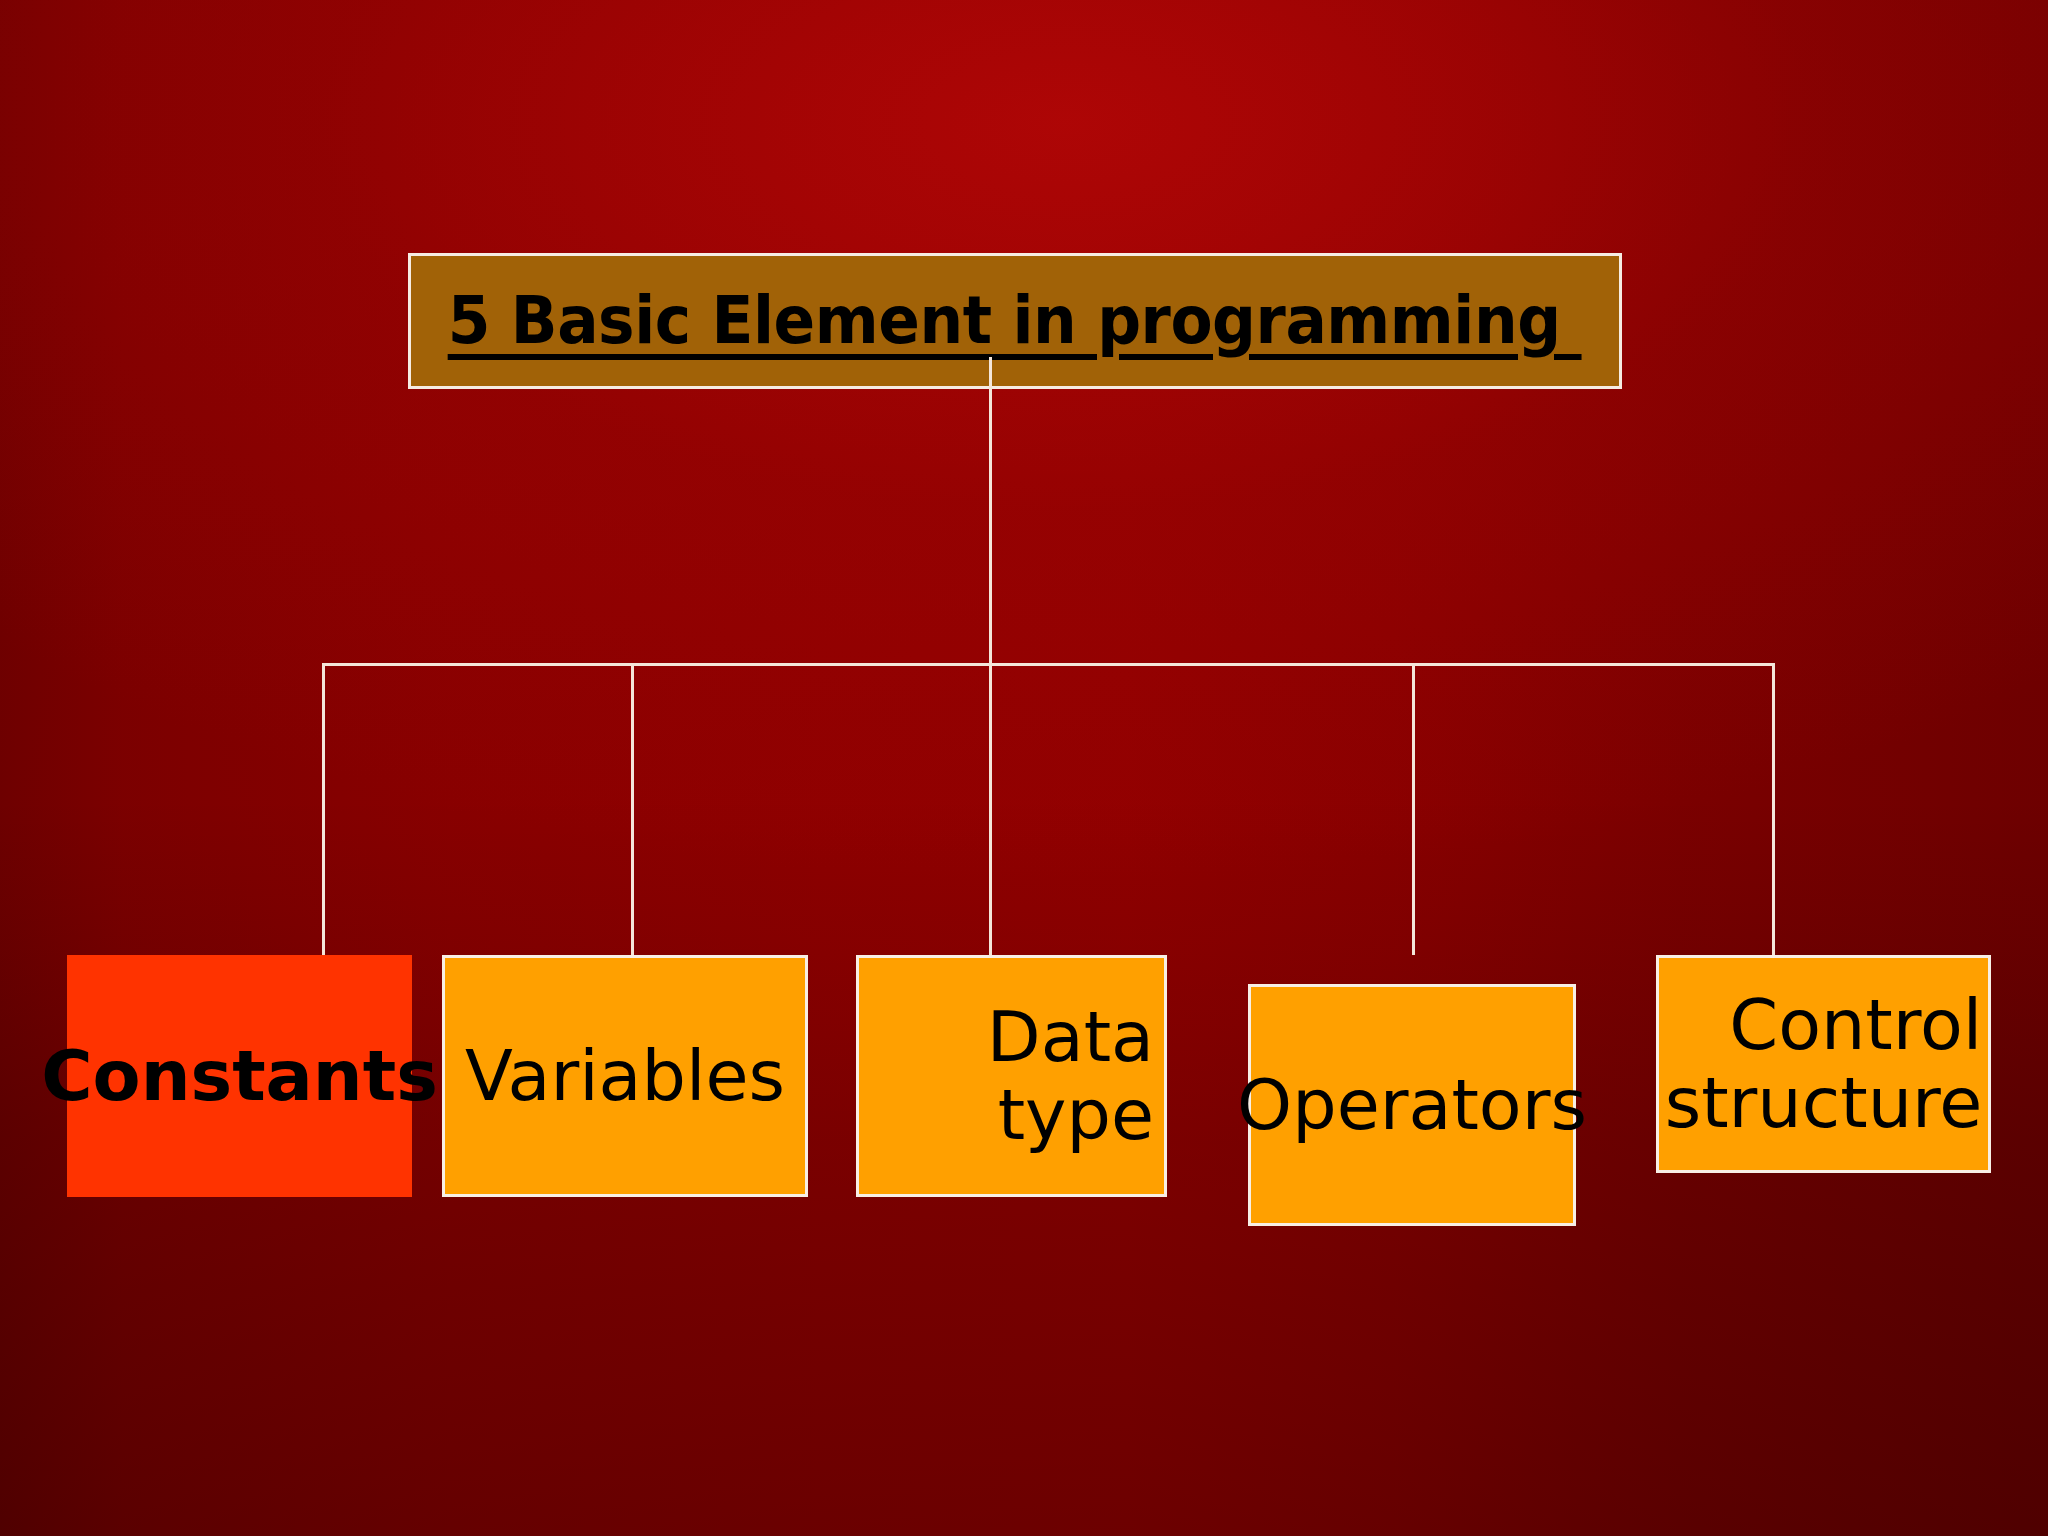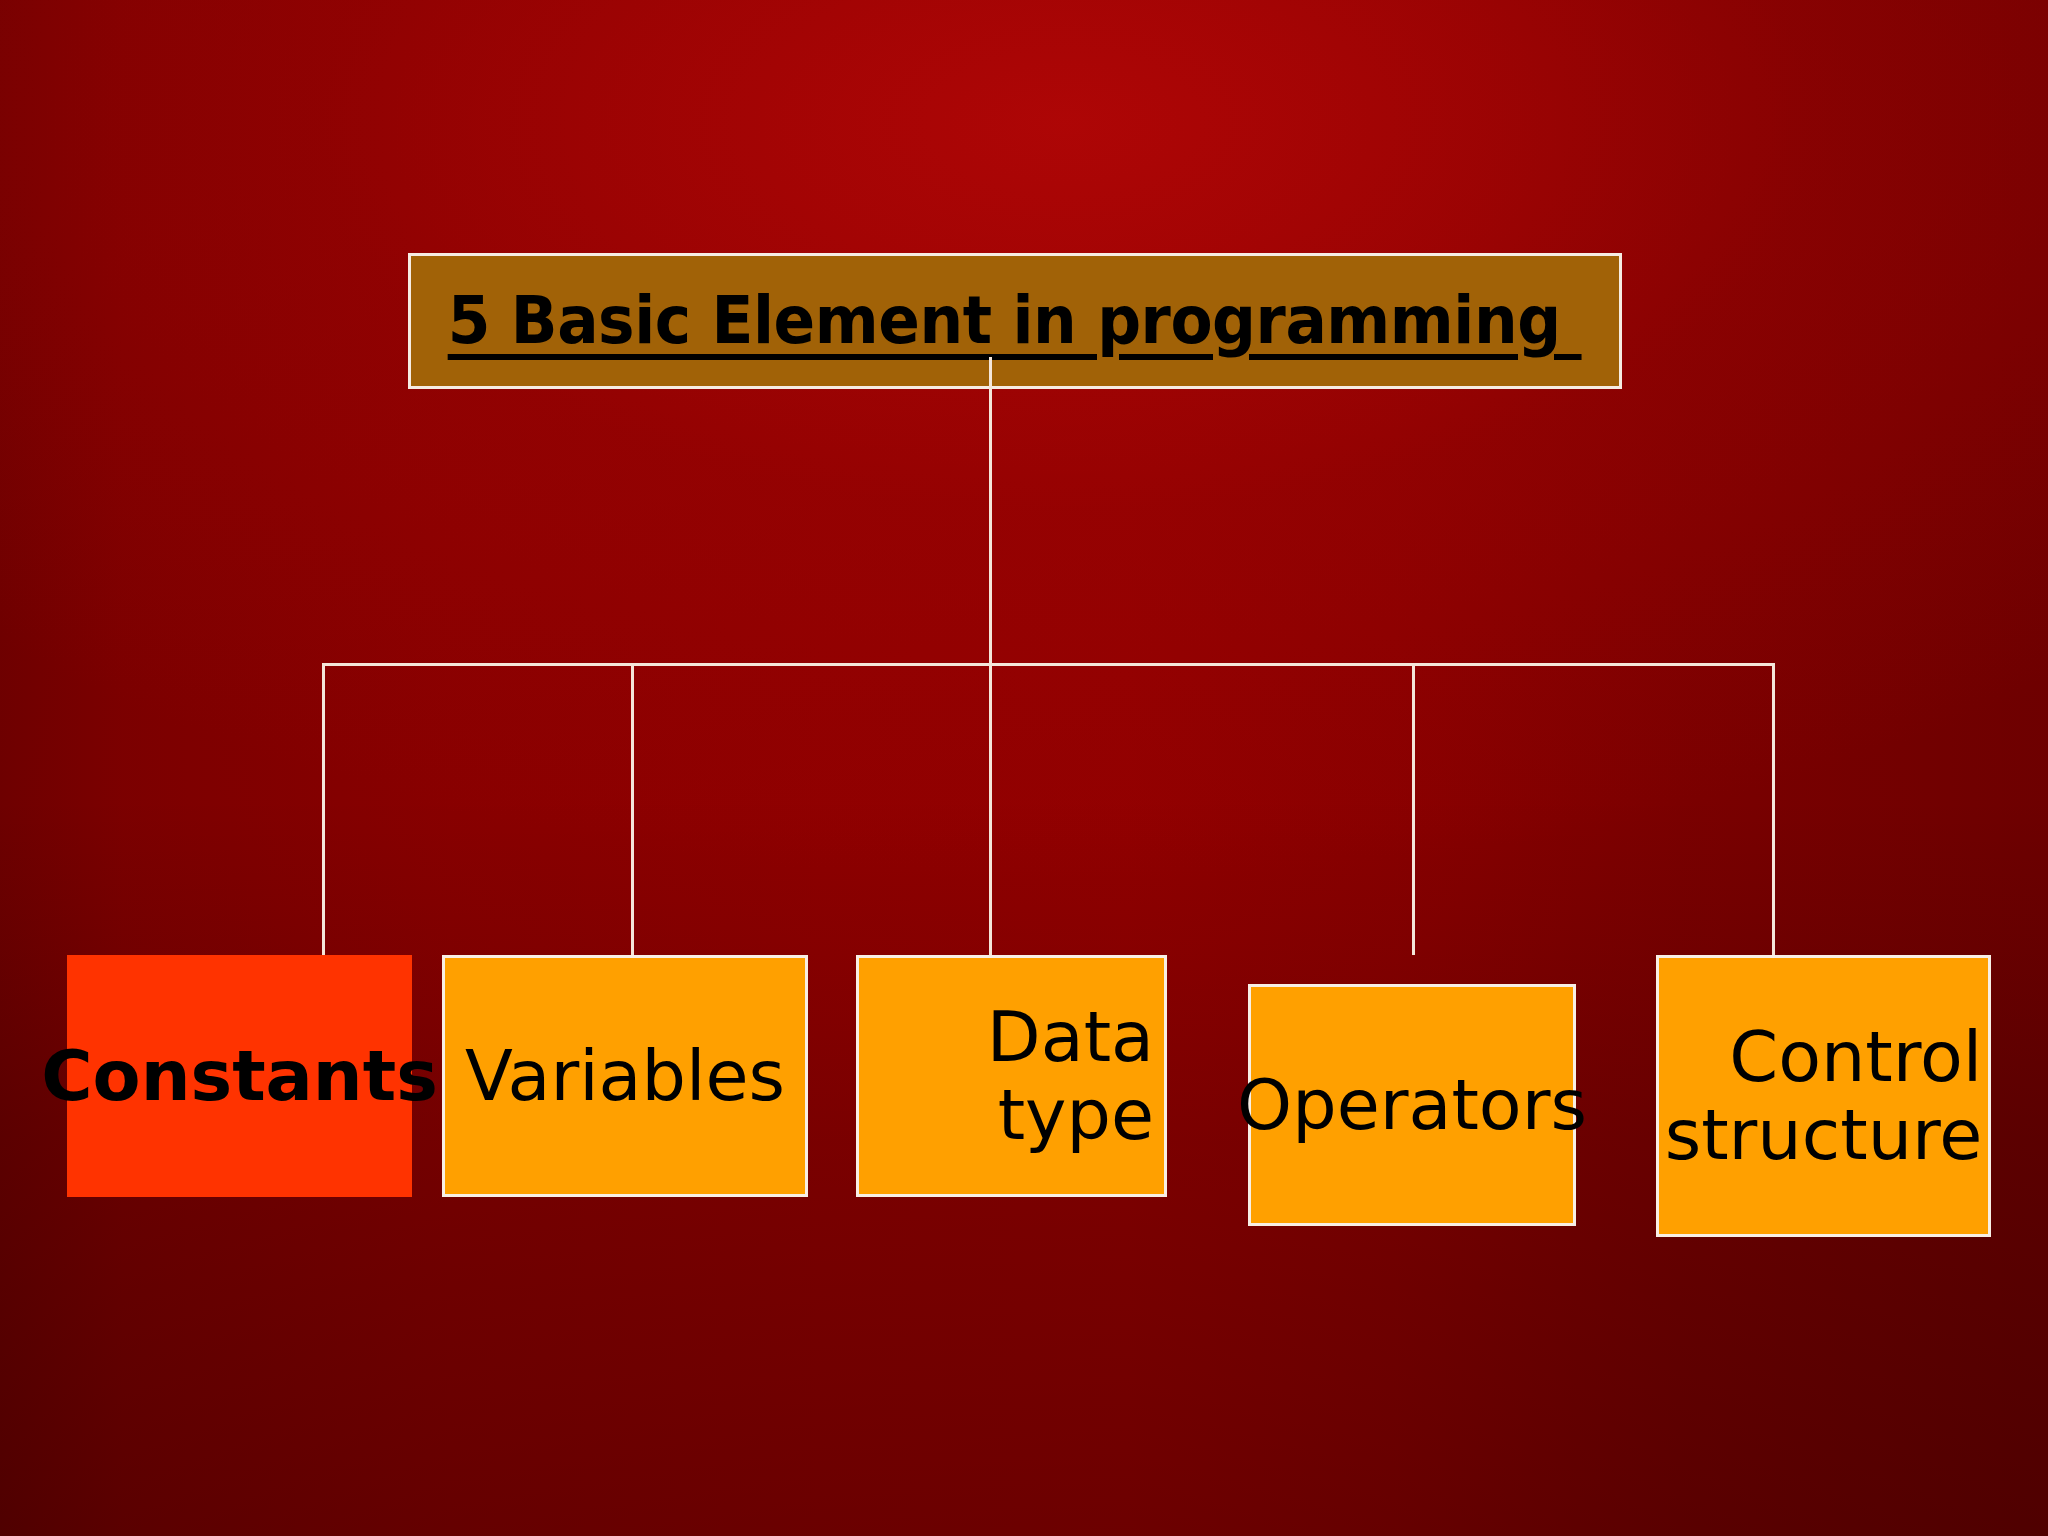--- a/index.html
+++ b/index.html
@@ -121,17 +121,17 @@
   </div>
 
   <div class="node plain" style="left:856px; top:955px; width:311px; height:242px;">
     <span class="node-label">Data type</span>
   </div>
 
   <div class="node plain" style="left:1248px; top:984px; width:328px; height:242px;">
     <span class="node-label">Operators</span>
   </div>
 
-  <div class="node plain" style="left:1656px; top:955px; width:335px; height:282px;">
+  <div class="node plain" style="left:1656px; top:955px; width:335px; height:218px;">
     <span class="node-label">Control structure</span>
   </div>
 
 </div>
 
 </body></html>

